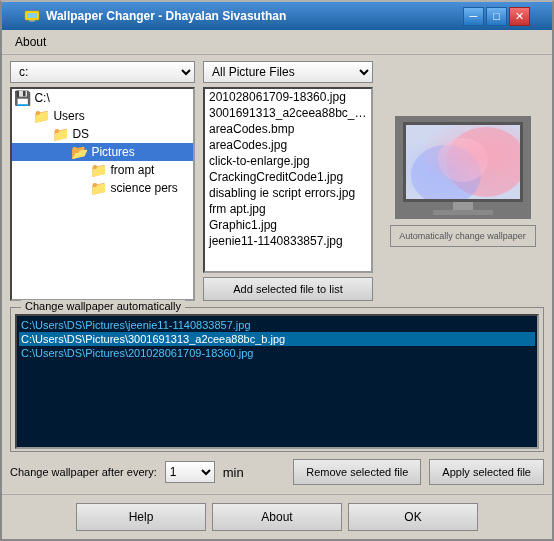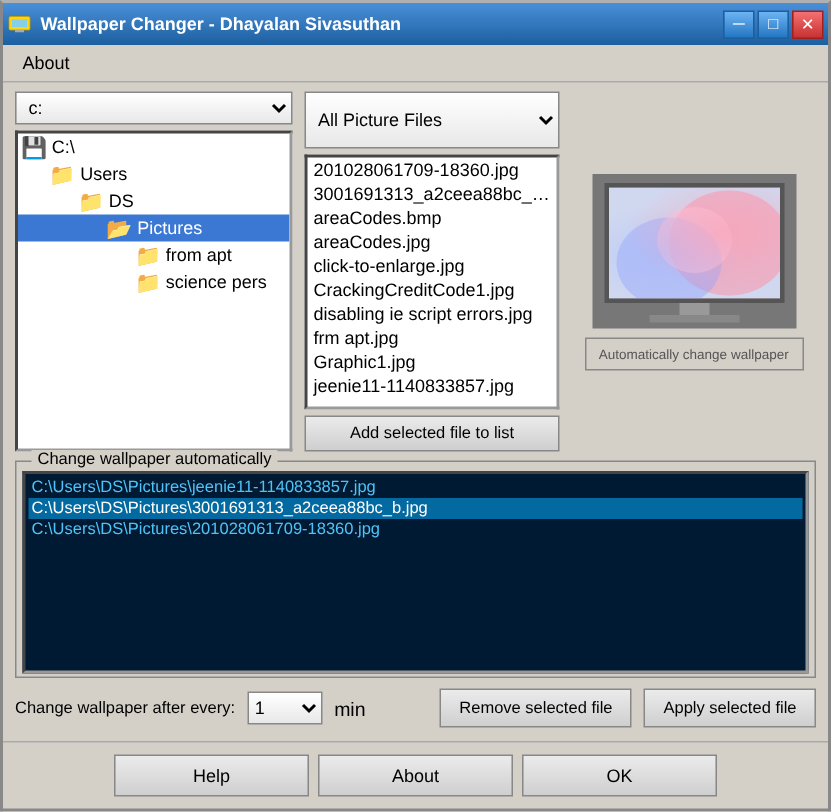--- a/index.html
+++ b/index.html
@@ -1,20 +1,20 @@
 <!DOCTYPE html>
 <html><head>
   <meta charset="utf-8">
   <style>
     * { box-sizing: border-box; margin: 0; padding: 0; font-family: 'Segoe UI', Tahoma, sans-serif; font-size: 12px; }
     body { background: #d4d0c8; width: 554px; height: 541px; overflow: hidden; }
     
     .window { width: 554px; height: 541px; background: #d4d0c8; border: 2px solid #888; border-top: 2px solid #b0b0b0; display: flex; flex-direction: column; }
     
-    .title-bar { background: linear-gradient(to bottom, #4a90d9, #1c5fa0); height: 28px; display: flex; align-items: center; padding: 0 3px; gap: 6px; color: white; font-weight: bold; font-size: 12px; flex-shrink: 0; }
+    .title-bar { background: linear-gradient(to bottom, #4a90d9, #1c5fa0); height: 28px; display: flex; align-items: center; padding: 0 22px; gap: 6px; color: white; font-weight: bold; font-size: 12px; flex-shrink: 0; }
     .title-bar-icon { width: 16px; height: 16px; display: flex; align-items: center; justify-content: center; }
     .title-bar-icon svg { width: 16px; height: 16px; }
     .title-bar-text { flex: 1; }
     .title-bar-controls { display: flex; gap: 2px; }
     .title-bar-btn { width: 21px; height: 19px; background: linear-gradient(to bottom, #6db3f2, #2476c3); border: 1px solid #1a5fa0; color: white; font-size: 11px; display: flex; align-items: center; justify-content: center; cursor: pointer; }
     .title-bar-btn.close { background: linear-gradient(to bottom, #f47070, #c83232); border-color: #a02020; }
     
     .menu-bar { background: #d4d0c8; border-bottom: 1px solid #aaa; padding: 2px 4px; display: flex; }
     .menu-item { padding: 2px 8px; cursor: pointer; border: 1px solid transparent; }
     
@@ -29,21 +29,21 @@
     .folder-tree { flex: 1; border: 2px inset #999; background: white; overflow-y: auto; }
     .tree-item { display: flex; align-items: center; padding: 1px 2px; cursor: pointer; gap: 3px; }
     .tree-item.selected { background: #3b78d4; color: white; }
     .tree-item.selected .folder-icon { color: #ffd700; }
     .tree-indent { width: 16px; flex-shrink: 0; }
     .folder-icon { font-size: 14px; flex-shrink: 0; color: #ffc000; }
     .drive-icon { font-size: 14px; flex-shrink: 0; color: #666; }
     
     .middle-panel { display: flex; flex-direction: column; gap: 4px; width: 170px; flex-shrink: 0; }
     .filter-select { display: flex; }
-    .filter-select select { flex: 1; height: 38px; border: 1px solid #888; background: linear-gradient(to bottom, #fff, #e8e8e8); padding: 0 4px; font-size: 12px; }
+    .filter-select select { flex: 1; height: 22px; border: 1px solid #888; background: linear-gradient(to bottom, #fff, #e8e8e8); padding: 0 4px; font-size: 12px; }
     
     .file-list { flex: 1; border: 2px inset #999; background: white; overflow-y: auto; }
     .file-item { padding: 1px 4px; cursor: pointer; white-space: nowrap; overflow: hidden; text-overflow: ellipsis; }
     
     .add-btn-row { display: flex; }
     .add-btn { flex: 1; height: 24px; background: linear-gradient(to bottom, #ebebeb, #cfcfcf); border: 1px solid #888; cursor: pointer; font-size: 11px; }
     
     .preview-panel { flex: 1; display: flex; flex-direction: column; align-items: center; justify-content: center; background: #d4d0c8; }
     .monitor-preview { position: relative; }
     .monitor-screen { width: 120px; height: 80px; background: linear-gradient(135deg, #e0e8ff 0%, #c8d8ff 30%, #f0e0ff 60%, #ffe0f0 80%, #ffd0e0 100%); border: 3px solid #555; position: relative; overflow: hidden; }

